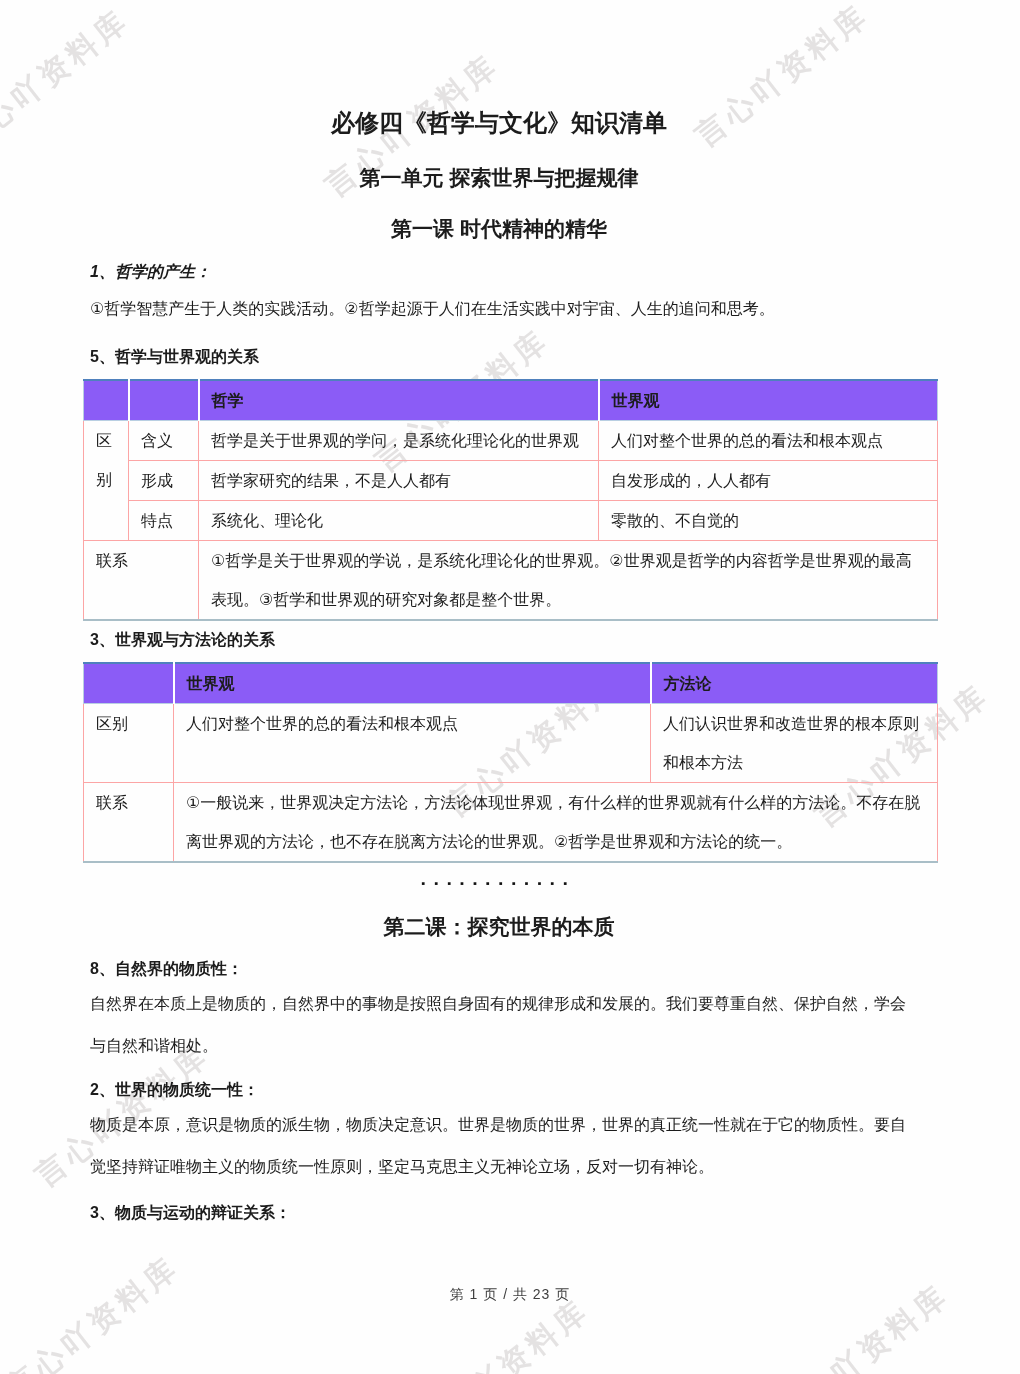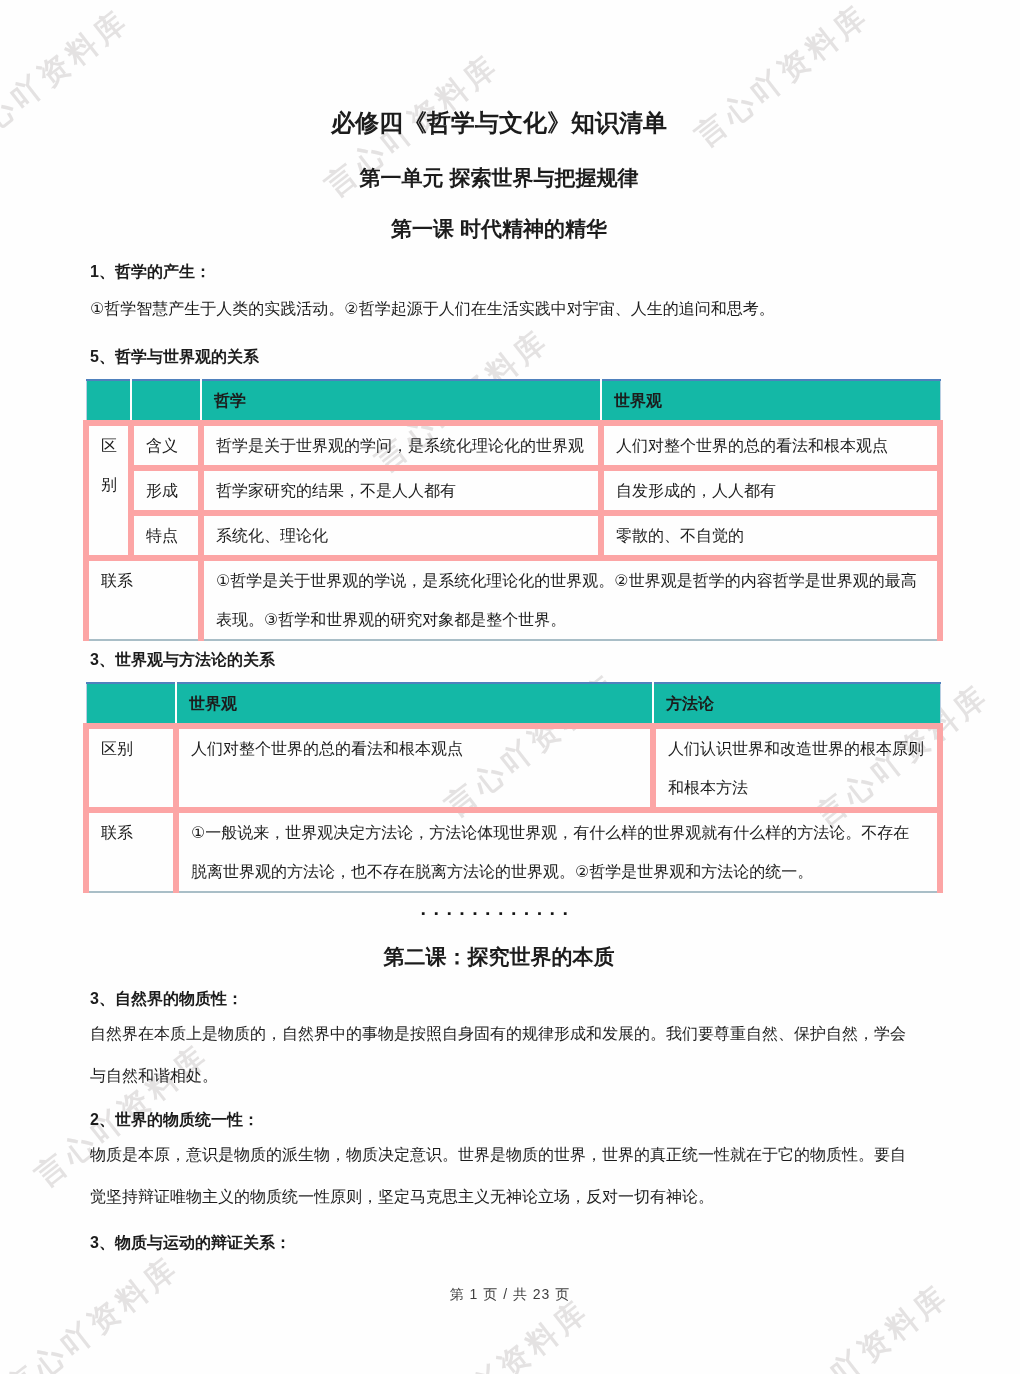--- a/index.html
+++ b/index.html
@@ -7,28 +7,28 @@
     position:relative;width:1020px;height:1374px;overflow:hidden;
     background:#fefefe;color:#1c1c1c;
     font-family:"Liberation Sans","DejaVu Sans",sans-serif;
   }
   .content{position:relative;z-index:1;padding:108px 105px 0 83px;}
   .doc-title{text-align:center;font-size:24px;font-weight:bold;line-height:29px;margin:0 0 28px 0;}
   .unit-title{text-align:center;font-size:21px;font-weight:bold;line-height:25px;margin:0 0 26px 0;}
   .lesson-title{text-align:center;font-size:21px;font-weight:bold;line-height:25px;margin:0 0 20px 0;}
   .lesson2-title{text-align:center;font-size:21px;font-weight:bold;line-height:27px;margin:24px 0 8px 0;}
   .sec-h{font-size:16px;font-weight:bold;line-height:21px;margin:16px 0 0 7px;}
-  .sec-h.first{margin-top:11px;}
+  .sec-h.first{margin-top:11px;font-style:italic;}
   .para{font-size:16px;line-height:42px;margin:6px 0 0 7px;}
   .para.tight{margin-top:4px;}
   table{border-collapse:collapse;table-layout:fixed;width:854px;margin-top:12px;font-size:16px;}
-  td{border:6px solid #fca5a5;padding:0 12px;line-height:39px;vertical-align:top;
+  td{border:1px solid #fca5a5;padding:0 12px;line-height:39px;vertical-align:top;
      overflow:hidden;word-break:break-all;}
   tr.thead td{
-    background:#14b8a6;font-weight:bold;
+    background:#8b5cf6;font-weight:bold;
     border-top:2px solid #4f81bd;border-left:2px solid #ffffff;border-right:2px solid #ffffff;
     border-bottom:1px solid #b9cfe2;
   }
   tr.thead td:first-child{border-left:1px solid #b9cfe2;}
   tr.thead td:last-child{border-right:1px solid #b9cfe2;}
   tr.last td{border-bottom:2px solid #a9bec7;}
   .dots{text-align:center;font-size:11px;font-weight:bold;letter-spacing:9px;margin:14px 0 0 0;color:#111;}
   .footer{position:absolute;left:0;right:0;bottom:70px;z-index:1;
     text-align:center;font-size:14px;color:#3f3f3f;letter-spacing:1px;}
   .wm{
@@ -124,21 +124,21 @@
         <td>联系</td>
         <td colspan="2">①一般说来，世界观决定方法论，方法论体现世界观，有什么样的世界观就有什么样的方法论。不存在脱离世界观的方法论，也不存在脱离方法论的世界观。②哲学是世界观和方法论的统一。</td>
       </tr>
     </tbody>
       </table>
 
     <div class="dots">▪▪▪▪▪▪▪▪▪▪▪▪</div>
 
     <div class="lesson2-title">第二课：探究世界的本质</div>
 
-    <div class="sec-h" style="margin-top:18px;">3、自然界的物质性：</div>
+    <div class="sec-h" style="margin-top:18px;">8、自然界的物质性：</div>
     <div class="para tight">自然界在本质上是物质的，自然界中的事物是按照自身固有的规律形成和发展的。我们要尊重自然、保护自然，学会与自然和谐相处。</div>
 
     <div class="sec-h" style="margin-top:12px;">2、世界的物质统一性：</div>
     <div class="para tight">物质是本原，意识是物质的派生物，物质决定意识。世界是物质的世界，世界的真正统一性就在于它的物质性。要自觉坚持辩证唯物主义的物质统一性原则，坚定马克思主义无神论立场，反对一切有神论。</div>
 
     <div class="sec-h" style="margin-top:14px;">3、物质与运动的辩证关系：</div>
 
   </div>
 
   <div class="footer">第 1 页 / 共 23 页</div>

